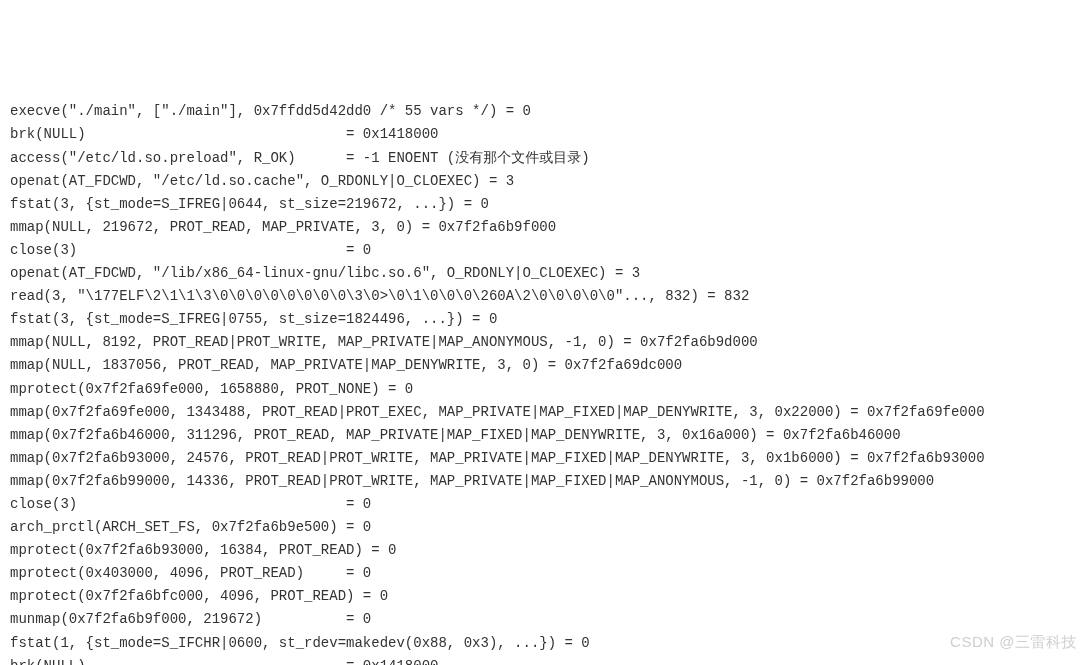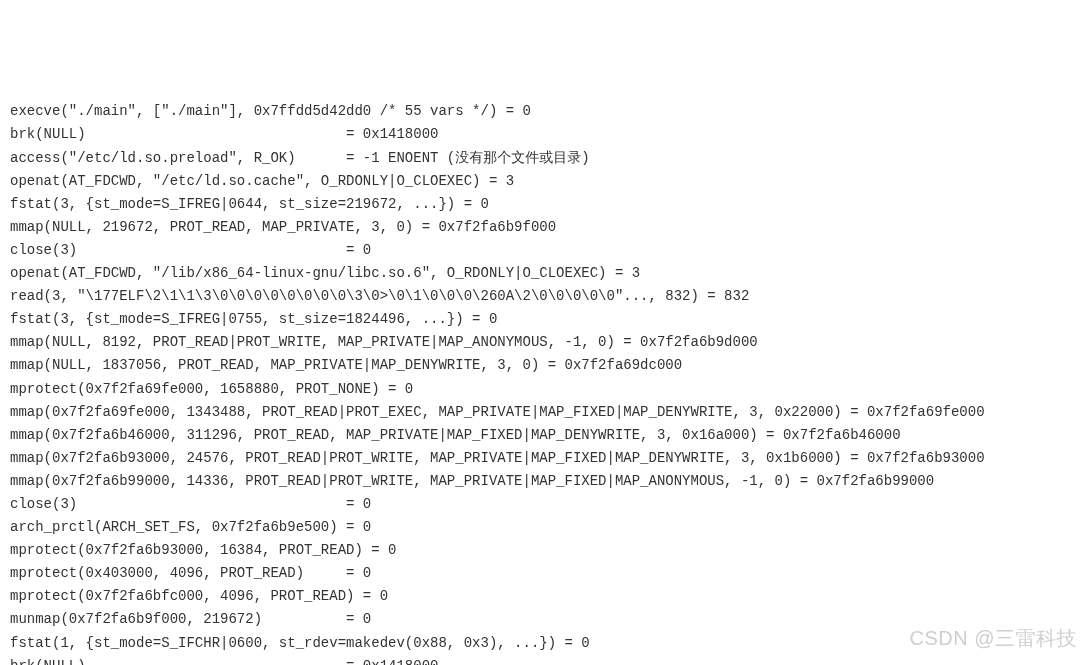--- a/index.html
+++ b/index.html
@@ -17,21 +17,21 @@
       box-sizing: border-box;
       overflow: hidden;
     }
     .line { display: block; }
     .watermark {
       position: absolute;
       right: 15px;
       bottom: 10px;
       color: rgba(180,180,180,0.65);
       font-family: Arial, sans-serif;
-      font-size: 20px;
+      font-size: 15px;
       letter-spacing: 0.5px;
       white-space: nowrap;
     }
   </style>
 </head>
 <body>
 
 
 
 <div id="output"><span class="line">execve("./main", ["./main"], 0x7ffdd5d42dd0 /* 55 vars */) = 0</span><span class="line">brk(NULL)                               = 0x1418000</span><span class="line">access("/etc/ld.so.preload", R_OK)      = -1 ENOENT (没有那个文件或目录)</span><span class="line">openat(AT_FDCWD, "/etc/ld.so.cache", O_RDONLY|O_CLOEXEC) = 3</span><span class="line">fstat(3, {st_mode=S_IFREG|0644, st_size=219672, ...}) = 0</span><span class="line">mmap(NULL, 219672, PROT_READ, MAP_PRIVATE, 3, 0) = 0x7f2fa6b9f000</span><span class="line">close(3)                                = 0</span><span class="line">openat(AT_FDCWD, "/lib/x86_64-linux-gnu/libc.so.6", O_RDONLY|O_CLOEXEC) = 3</span><span class="line">read(3, "\177ELF\2\1\1\3\0\0\0\0\0\0\0\0\3\0&gt;\0\1\0\0\0\260A\2\0\0\0\0\0"..., 832) = 832</span><span class="line">fstat(3, {st_mode=S_IFREG|0755, st_size=1824496, ...}) = 0</span><span class="line">mmap(NULL, 8192, PROT_READ|PROT_WRITE, MAP_PRIVATE|MAP_ANONYMOUS, -1, 0) = 0x7f2fa6b9d000</span><span class="line">mmap(NULL, 1837056, PROT_READ, MAP_PRIVATE|MAP_DENYWRITE, 3, 0) = 0x7f2fa69dc000</span><span class="line">mprotect(0x7f2fa69fe000, 1658880, PROT_NONE) = 0</span><span class="line">mmap(0x7f2fa69fe000, 1343488, PROT_READ|PROT_EXEC, MAP_PRIVATE|MAP_FIXED|MAP_DENYWRITE, 3, 0x22000) = 0x7f2fa69fe000</span><span class="line">mmap(0x7f2fa6b46000, 311296, PROT_READ, MAP_PRIVATE|MAP_FIXED|MAP_DENYWRITE, 3, 0x16a000) = 0x7f2fa6b46000</span><span class="line">mmap(0x7f2fa6b93000, 24576, PROT_READ|PROT_WRITE, MAP_PRIVATE|MAP_FIXED|MAP_DENYWRITE, 3, 0x1b6000) = 0x7f2fa6b93000</span><span class="line">mmap(0x7f2fa6b99000, 14336, PROT_READ|PROT_WRITE, MAP_PRIVATE|MAP_FIXED|MAP_ANONYMOUS, -1, 0) = 0x7f2fa6b99000</span><span class="line">close(3)                                = 0</span><span class="line">arch_prctl(ARCH_SET_FS, 0x7f2fa6b9e500) = 0</span><span class="line">mprotect(0x7f2fa6b93000, 16384, PROT_READ) = 0</span><span class="line">mprotect(0x403000, 4096, PROT_READ)     = 0</span><span class="line">mprotect(0x7f2fa6bfc000, 4096, PROT_READ) = 0</span><span class="line">munmap(0x7f2fa6b9f000, 219672)          = 0</span><span class="line">fstat(1, {st_mode=S_IFCHR|0600, st_rdev=makedev(0x88, 0x3), ...}) = 0</span><span class="line">brk(NULL)                               = 0x1418000</span></div>

